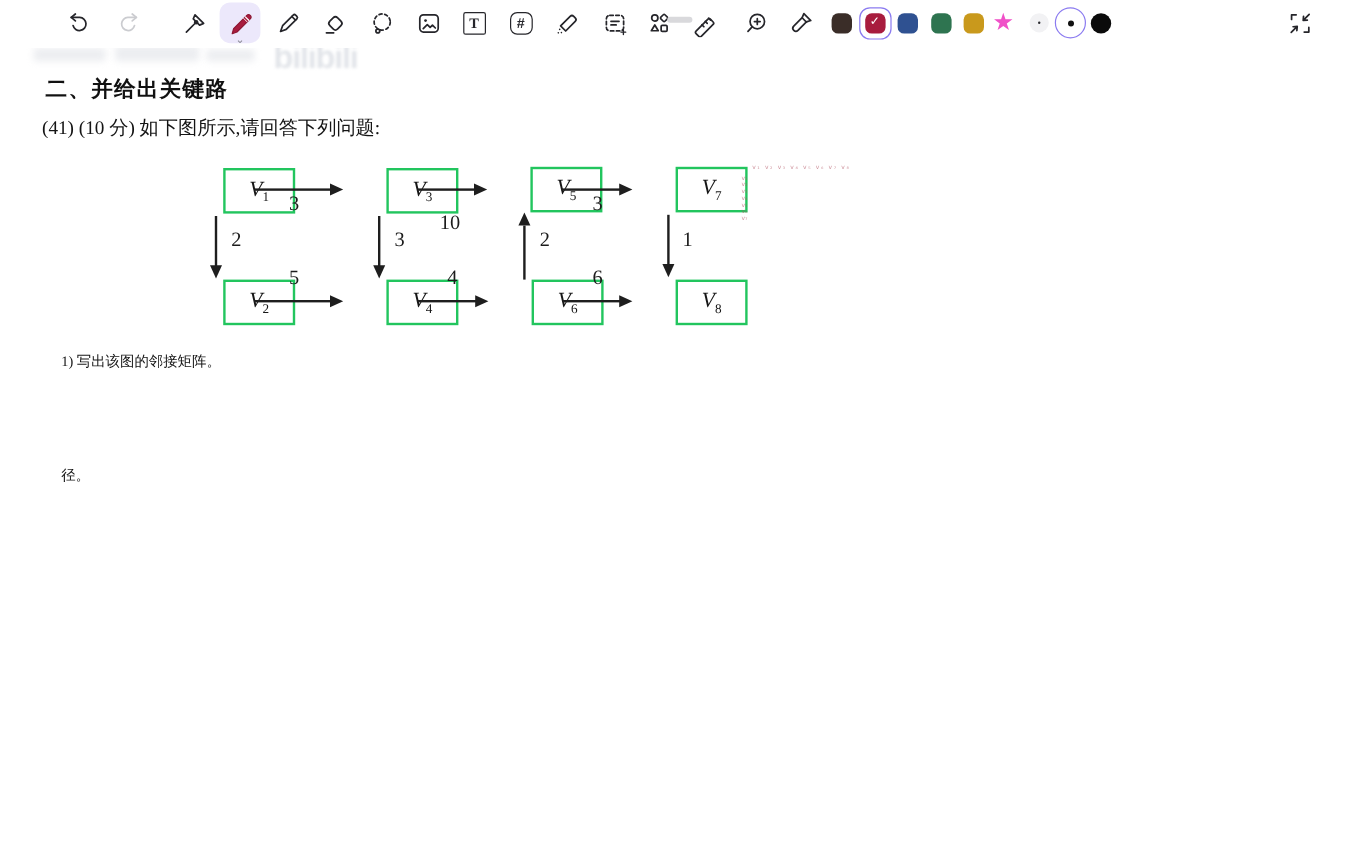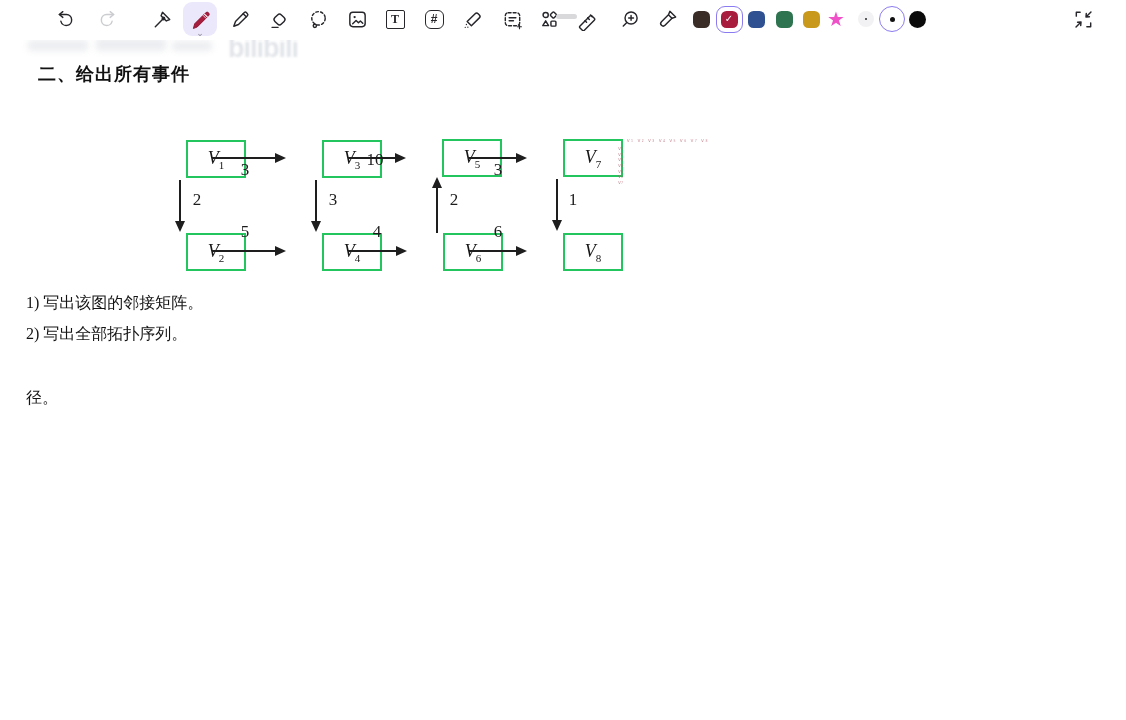--- a/index.html
+++ b/index.html
@@ -42,21 +42,21 @@
   
   .wm-band { position:absolute; background:#c9cdd6; opacity:.35; filter:blur(3px); border-radius:2px; }
   .wm-bili { position:absolute; left:228px; top:33px; font-size:27px; font-weight:bold;
              color:#b3bac6; opacity:.38; filter:blur(1.3px); letter-spacing:-1px; }
 
   
   .doc { position:absolute; inset:0; font-family:"Liberation Serif","DejaVu Serif",serif; color:#141414; }
   .sec-title { position:absolute; left:38px; top:62px; font-size:18px; font-weight:bold;
                font-family:"Liberation Sans",sans-serif; color:#111; letter-spacing:1px; }
   .prob-head { position:absolute; left:35px; top:97px; font-size:16px; }
-  .qline { position:absolute; left:26px; font-size:16px; }
+  .qline { position:absolute; left:51px; font-size:12px; }
 
   
   .node { position:absolute; width:60px; height:38px; border:2px solid #22c55e; background:#fff;
           display:flex; align-items:center; justify-content:center;margin-left:36px; }
   .node .vlab { font-size:18px; font-style:italic; color:#161616; }
   .node sub { font-size:11px; font-style:normal; }
   .edge-h { position:absolute; height:2px; background:#1e1e1e; }
   .edge-v { position:absolute; width:2px; background:#1e1e1e; }
   .ah-r { position:absolute; width:0; height:0; border-top:5px solid transparent;
           border-bottom:5px solid transparent; border-left:11px solid #1e1e1e; }
@@ -257,21 +257,22 @@
       </svg>
     </div>
   </div>
 
   <div class="wm-band" style="left:28px; top:40px; width:60px; height:11px"></div>
   <div class="wm-band" style="left:96px; top:38px; width:70px; height:13px"></div>
   <div class="wm-band" style="left:172px; top:41px; width:40px; height:10px"></div>
   <div class="wm-bili">bilibili</div>
 
   <div class="doc">
-    <div class="sec-title">二、给出所有事件</div>
+    <div class="sec-title">二、并给出关键路</div>
+    <div class="prob-head">(41) (10 分) 如下图所示,请回答下列问题:</div>
 
     <div>
 
       <div class="node" style="left:150px; top:140px">
         <span class="vlab"><i>V</i><sub>1</sub></span>
       </div>
       <div class="node" style="left:286px; top:140px">
         <span class="vlab"><i>V</i><sub>3</sub></span>
       </div>
       <div class="node" style="left:406px; top:139px">
@@ -293,21 +294,21 @@
       <div class="node" style="left:527px; top:233px">
         <span class="vlab"><i>V</i><sub>8</sub></span>
       </div>
 
       <div class="edge-h" style="left:212px; top:157px; width:65px"></div>
       <div class="ah-r" style="left:275px; top:153px"></div>
       <span class="wlab" style="left:234px; top:160px">3</span>
 
       <div class="edge-h" style="left:348px; top:157px; width:49px"></div>
       <div class="ah-r" style="left:395px; top:153px"></div>
-      <span class="wlab" style="left:364px; top:150px">10</span>
+      <span class="wlab" style="left:364px; top:176px">10</span>
 
       <div class="edge-h" style="left:468px; top:157px; width:50px"></div>
       <div class="ah-r" style="left:516px; top:153px"></div>
       <span class="wlab" style="left:487px; top:160px">3</span>
 
       <div class="edge-h" style="left:212px; top:250px; width:65px"></div>
       <div class="ah-r" style="left:275px; top:246px"></div>
       <span class="wlab" style="left:234px; top:222px">5</span>
 
       <div class="edge-h" style="left:348px; top:250px; width:50px"></div>
@@ -340,17 +341,16 @@
       <div class="ink-rows">v₁
 v₂
 v₃
 v₄
 v₅
 v₆
 v₇</div>
     </div>
 
     <div class="qline" style="top:293px">1) 写出该图的邻接矩阵。</div>
-    <div class="qline" style="top:324px">2) 写出全部拓扑序列。</div>
     <div class="qline" style="top:388px">径。</div>
   </div>
 
 </div>
 
 </body></html>

